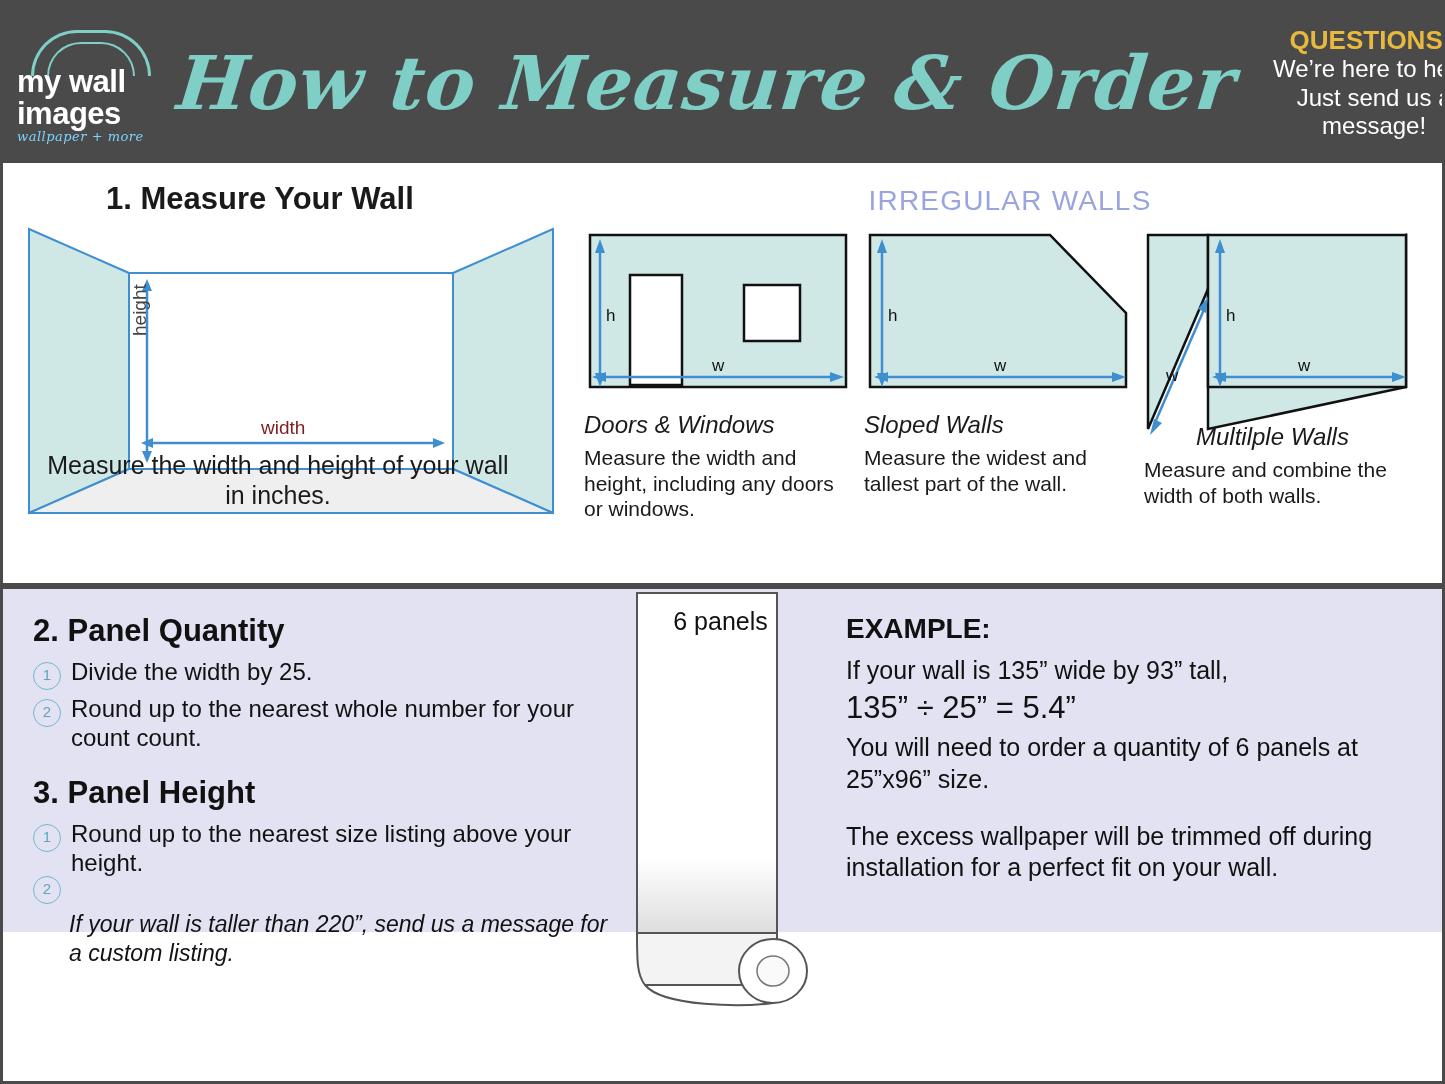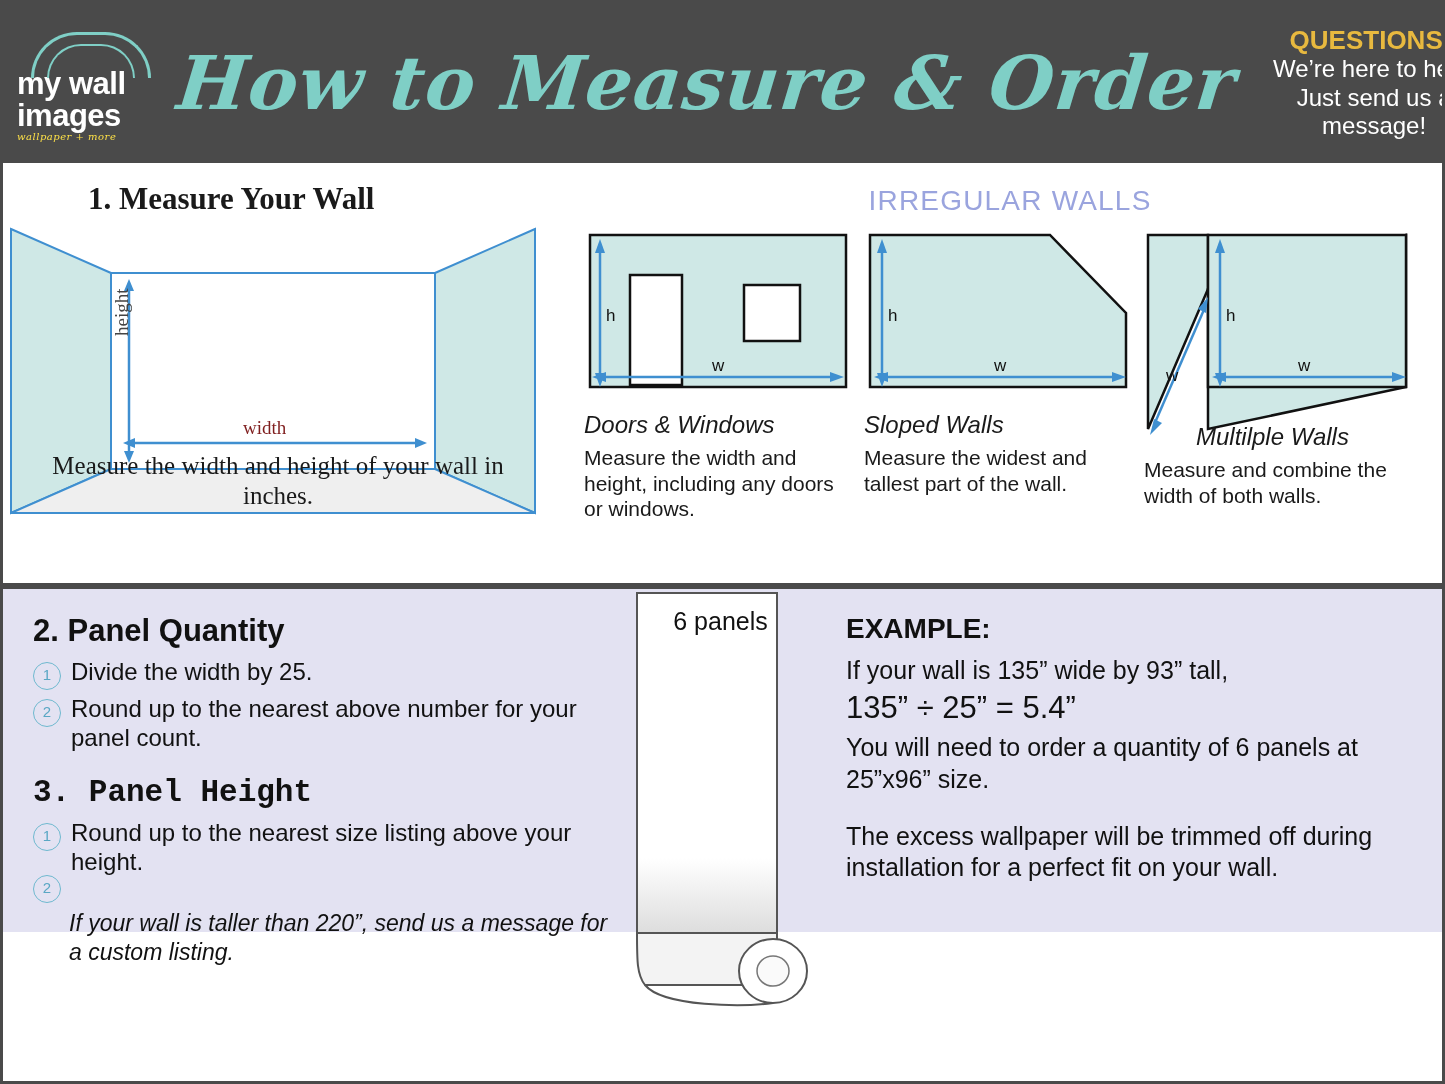--- a/index.html
+++ b/index.html
@@ -63,22 +63,22 @@
     box-sizing: border-box;
   }
   .logo-line1, .logo-line2 {
     font-size: 31px;
     font-weight: bold;
     line-height: 1.02;
     letter-spacing: -0.5px;
   }
   .logo-line1 { margin-top: 44px; }
   .logo-tag {
-    font-size: 10px;
-    color: #fde047;
+    font-size: 13px;
+    color: #7dd3fc;
     font-family: "DejaVu Serif", serif;
     font-style: italic;
     letter-spacing: 0.5px;
   }
   .header-title {
     flex: 1;
     text-align: center;
     color: #7fcfc6;
     font-family: "DejaVu Serif", serif;
     font-style: italic;
@@ -112,22 +112,22 @@
   .section1 {
     position: relative;
     height: 420px;
     display: flex;
     background: #ffffff;
   }
   .sec1-left {
     width: 575px;
     min-width: 575px;
     position: relative;
-    box-sizing: border-box;
-    font-family: Liberation Serif, serif;
+    padding-left: 18px;
+    box-sizing: border-box;
   }
   .sec1-title {
     font-size: 31px;
     font-weight: bold;
     color: #1a1a1a;
     margin: 18px 0 0 85px;
   }
   .wallbox {
     position: relative;
     width: 540px;
@@ -389,24 +389,24 @@
 
     <div class="sec2-left">
       <div class="h2">2. Panel Quantity</div>
 
       <div class="step">
         <div class="bullet">1</div>
         <div class="step-text">Divide the width by 25.</div>
       </div>
       <div class="step">
         <div class="bullet">2</div>
-        <div class="step-text">Round up to the nearest above number for your panel count.</div>
-      </div>
-
-      <div class="h2" style="margin-top:22px;font-family:Liberation Mono, monospace;">3. Panel Height</div>
+        <div class="step-text">Round up to the nearest whole number for your count count.</div>
+      </div>
+
+      <div class="h2" style="margin-top:22px;">3. Panel Height</div>
 
       <div class="step">
         <div class="bullet">1</div>
         <div class="step-text">Round up to the nearest size listing above your height.</div>
       </div>
       <div class="step" style="margin-top:-10px;">
         <div class="bullet">2</div>
         <div class="step-text"></div>
       </div>
       <div class="note">If your wall is taller than 220”, send us a message for a custom listing.</div>

